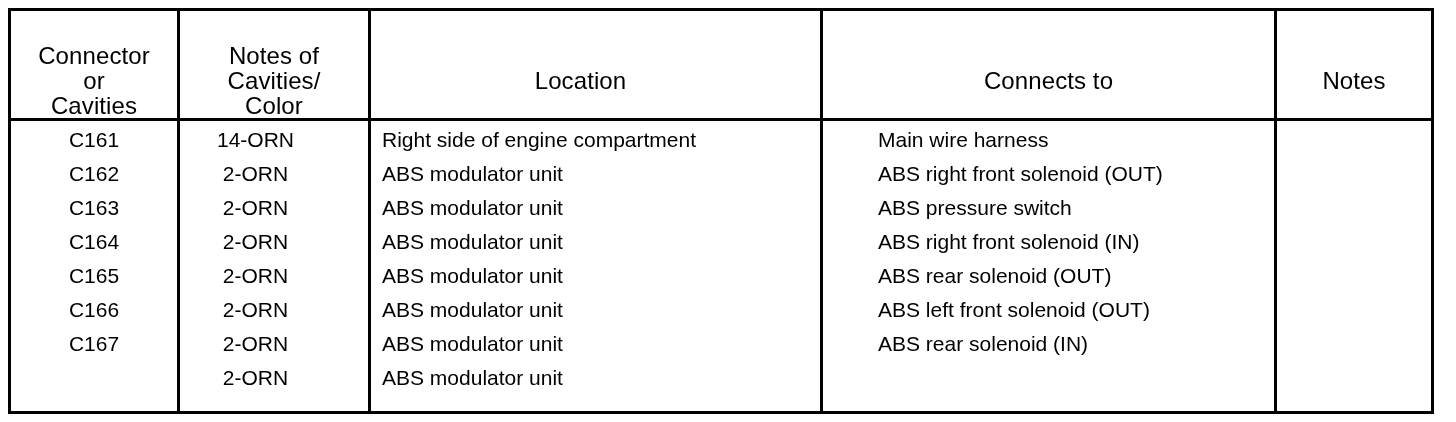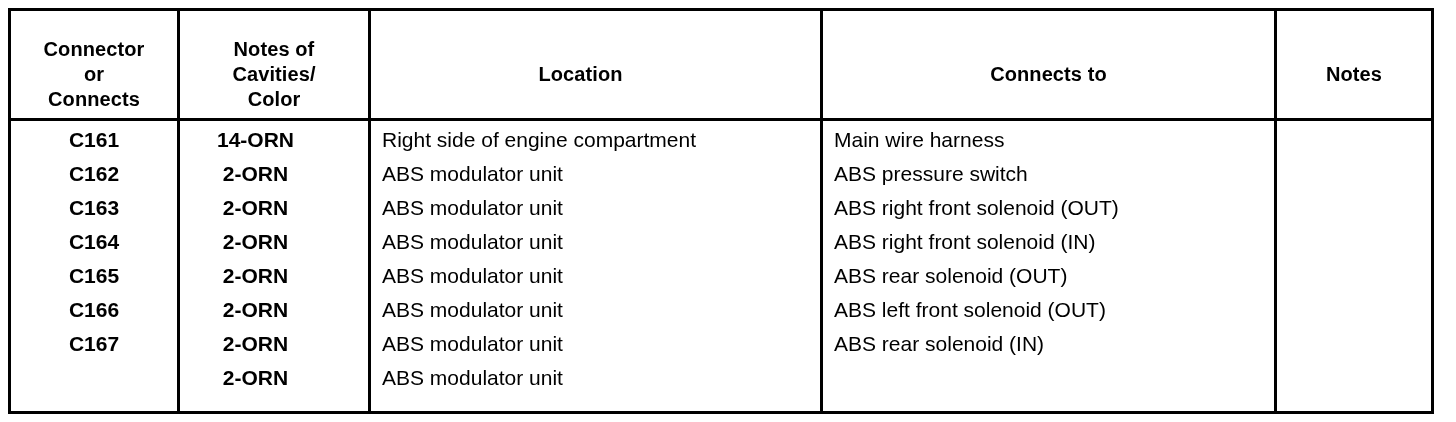--- a/index.html
+++ b/index.html
@@ -51,46 +51,46 @@
     left: 8px;
     width: 1426px;
     height: 3px;
     background: #000000;
     pointer-events: none;
   }
 
   
   .hdr-cell {
     position: absolute;
-    top: 20px;
+    top: 26px;
     height: 109px;
     display: flex;
     align-items: center;
     justify-content: center;
     text-align: center;
-    font-weight: bold;
-    font-size: 20px;
+    font-weight: normal;
+    font-size: 24px;
     line-height: 25px;
     letter-spacing: 0.1px;
   }
 
   
   .body-col {
     position: absolute;
     top: 123px;
     height: 288px;
   }
   .cellrow {
     height: 34px;
     line-height: 34px;
     font-size: 21px;
     white-space: nowrap;
     overflow: hidden;
   }
-  .cellrow.center { text-align: center; font-weight: bold; }
+  .cellrow.center { text-align: center; }
   .cellrow.left { text-align: left; }
 
   .pad-l { padding-left: 11px; }
 </style>
 </head>
 <body>
 
 <div class="page">
 
   <div class="frame"></div>
@@ -99,21 +99,21 @@
   <div class="vrule full" style="left:368px;"></div>
   <div class="vrule full" style="left:820px;"></div>
   <div class="vrule full" style="left:1274px;"></div>
 
   <div class="hrule" style="top:118px;"></div>
 
   <div class="hdr-cell" style="left:11px; width:166px;">
     <div>
       <div>Connector</div>
       <div>or</div>
-      <div>Connects</div>
+      <div>Cavities</div>
     </div>
   </div>
 
   <div class="hdr-cell" style="left:180px; width:188px;">
     <div>
       <div>Notes of</div>
       <div>Cavities/</div>
       <div>Color</div>
     </div>
   </div>
@@ -155,24 +155,24 @@
     <div class="cellrow left">Right side of engine compartment</div>
     <div class="cellrow left">ABS modulator unit</div>
     <div class="cellrow left">ABS modulator unit</div>
     <div class="cellrow left">ABS modulator unit</div>
     <div class="cellrow left">ABS modulator unit</div>
     <div class="cellrow left">ABS modulator unit</div>
     <div class="cellrow left">ABS modulator unit</div>
     <div class="cellrow left">ABS modulator unit</div>
   </div>
 
-  <div class="body-col pad-l" style="left:823px; width:451px;">
+  <div class="body-col pad-l" style="left:867px; width:451px;">
     <div class="cellrow left">Main wire harness</div>
+    <div class="cellrow left">ABS right front solenoid (OUT)</div>
     <div class="cellrow left">ABS pressure switch</div>
-    <div class="cellrow left">ABS right front solenoid (OUT)</div>
     <div class="cellrow left">ABS right front solenoid (IN)</div>
     <div class="cellrow left">ABS rear solenoid (OUT)</div>
     <div class="cellrow left">ABS left front solenoid (OUT)</div>
     <div class="cellrow left">ABS rear solenoid (IN)</div>
   </div>
 
   <div class="body-col pad-l" style="left:1277px; width:154px;">
     <div class="cellrow left"></div>
     <div class="cellrow left"></div>
     <div class="cellrow left"></div>

